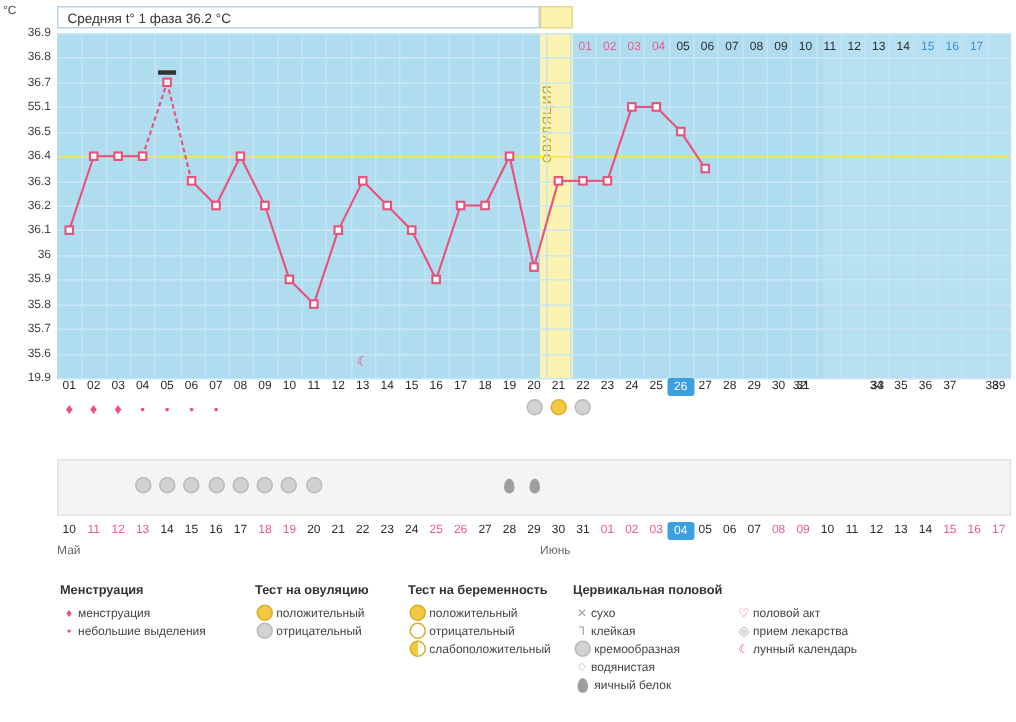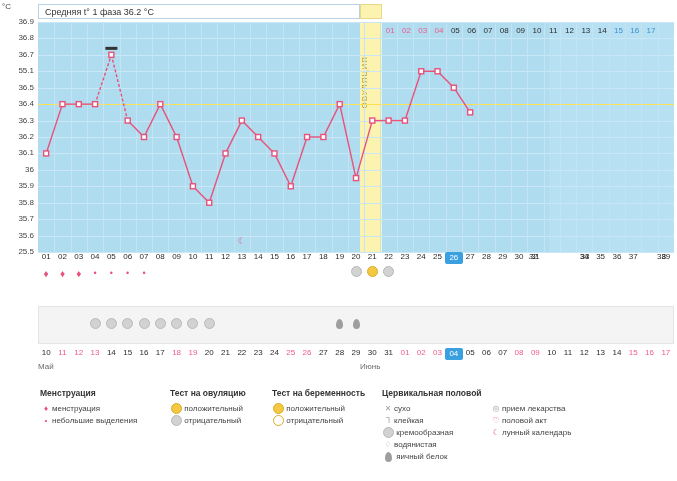--- a/index.html
+++ b/index.html
@@ -343,47 +343,48 @@
     <div class="lg-col" style="left:132px;width:102px;">
       <div class="lg-title">Тест на овуляцию</div>
       <div class="lg-item"><span class="ic"><span class="odot"></span></span> <span>положительный</span></div>
       <div class="lg-item"><span class="ic"><span class="odot gray"></span></span> <span>отрицательный</span></div>
     </div>
 
     <div class="lg-col" style="left:234px;width:110px;">
       <div class="lg-title">Тест на беременность</div>
       <div class="lg-item"><span class="ic"><span class="odot"></span></span> <span>положительный</span></div>
       <div class="lg-item"><span class="ic"><span class="odot" style="background:#fff;"></span></span> <span>отрицательный</span></div>
+      <div class="lg-item"><span class="ic"><span class="odot" style="background:linear-gradient(90deg,#f5c842 50%,#fff 50%);"></span></span> <span>слабоположительный</span></div>
     </div>
 
     <div class="lg-col" style="left:344px;width:108px;">
       <div class="lg-title">Цервикальная половой</div>
       <div class="lg-item"><span class="ic" style="color:#9aa0a6;">✕</span><span>сухо</span></div>
       <div class="lg-item"><span class="ic" style="color:#9aa0a6;">⅂</span><span>клейкая</span></div>
       <div class="lg-item"><span class="ic"><span class="circ"></span></span> <span>кремообразная</span></div>
       <div class="lg-item"><span class="ic" style="color:#9aa0a6;">♢</span><span>водянистая</span></div>
       <div class="lg-item"><span class="ic"><span class="egg"></span></span> <span>яичный белок</span></div>
     </div>
 
     <div class="lg-col" style="left:452px;width:130px;">
       <div class="lg-title">&nbsp;</div>
+      <div class="lg-item"><span class="ic" style="color:#e8517a;">♡</span><span>половой акт</span></div>
       <div class="lg-item"><span class="ic" style="color:#9aa0a6;">◎</span><span>прием лекарства</span></div>
-      <div class="lg-item"><span class="ic" style="color:#e8517a;">♡</span><span>половой акт</span></div>
       <div class="lg-item"><span class="ic" style="color:#e8517a;">☾</span><span>лунный календарь</span></div>
     </div>
   </div>
 
 <div class="ylab" style="top: 17px;">36.9</div>
     <div class="ylab" style="top: 33.4286px;">36.8</div>
     <div class="ylab" style="top: 49.8571px;">36.7</div>
     <div class="ylab" style="top: 66.2857px;">55.1</div>
     <div class="ylab" style="top: 82.7143px;">36.5</div>
     <div class="ylab" style="top: 99.1429px;">36.4</div>
     <div class="ylab" style="top: 115.571px;">36.3</div>
     <div class="ylab" style="top: 132px;">36.2</div>
     <div class="ylab" style="top: 148.429px;">36.1</div>
     <div class="ylab" style="top: 164.857px;">36</div>
     <div class="ylab" style="top: 181.286px;">35.9</div>
     <div class="ylab" style="top: 197.714px;">35.8</div>
     <div class="ylab" style="top: 214.143px;">35.7</div>
     <div class="ylab" style="top: 230.571px;">35.6</div>
-    <div class="ylab" style="top: 247px;">25.5</div>
+    <div class="ylab" style="top: 247px;">19.9</div>
   </div>
 
 </body></html>

